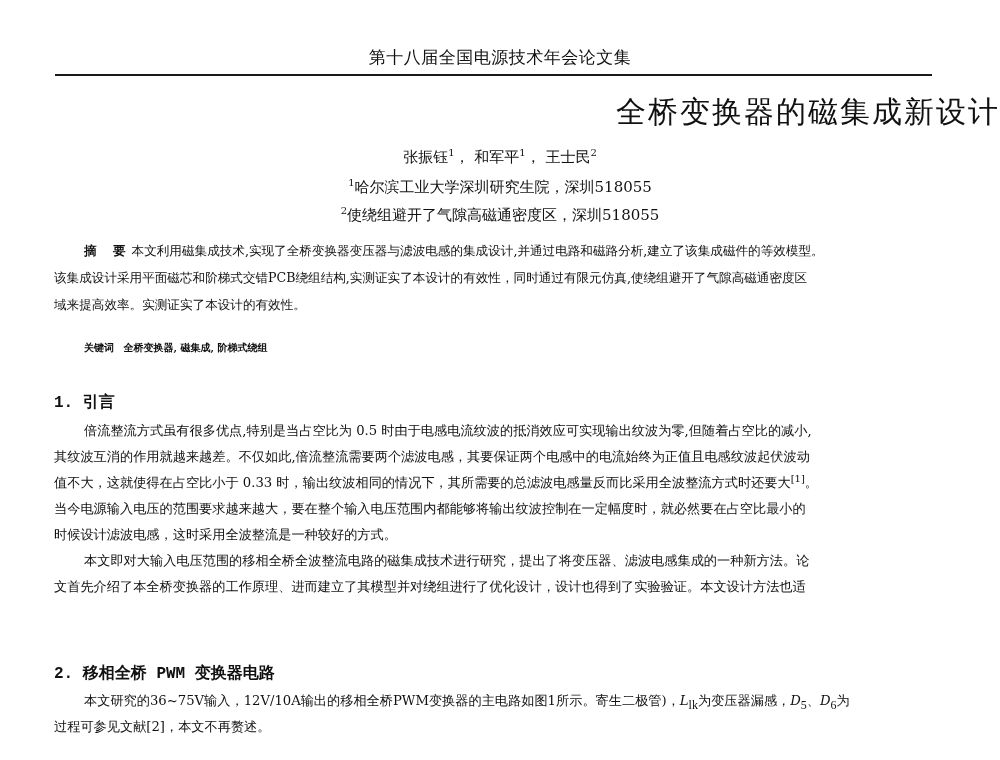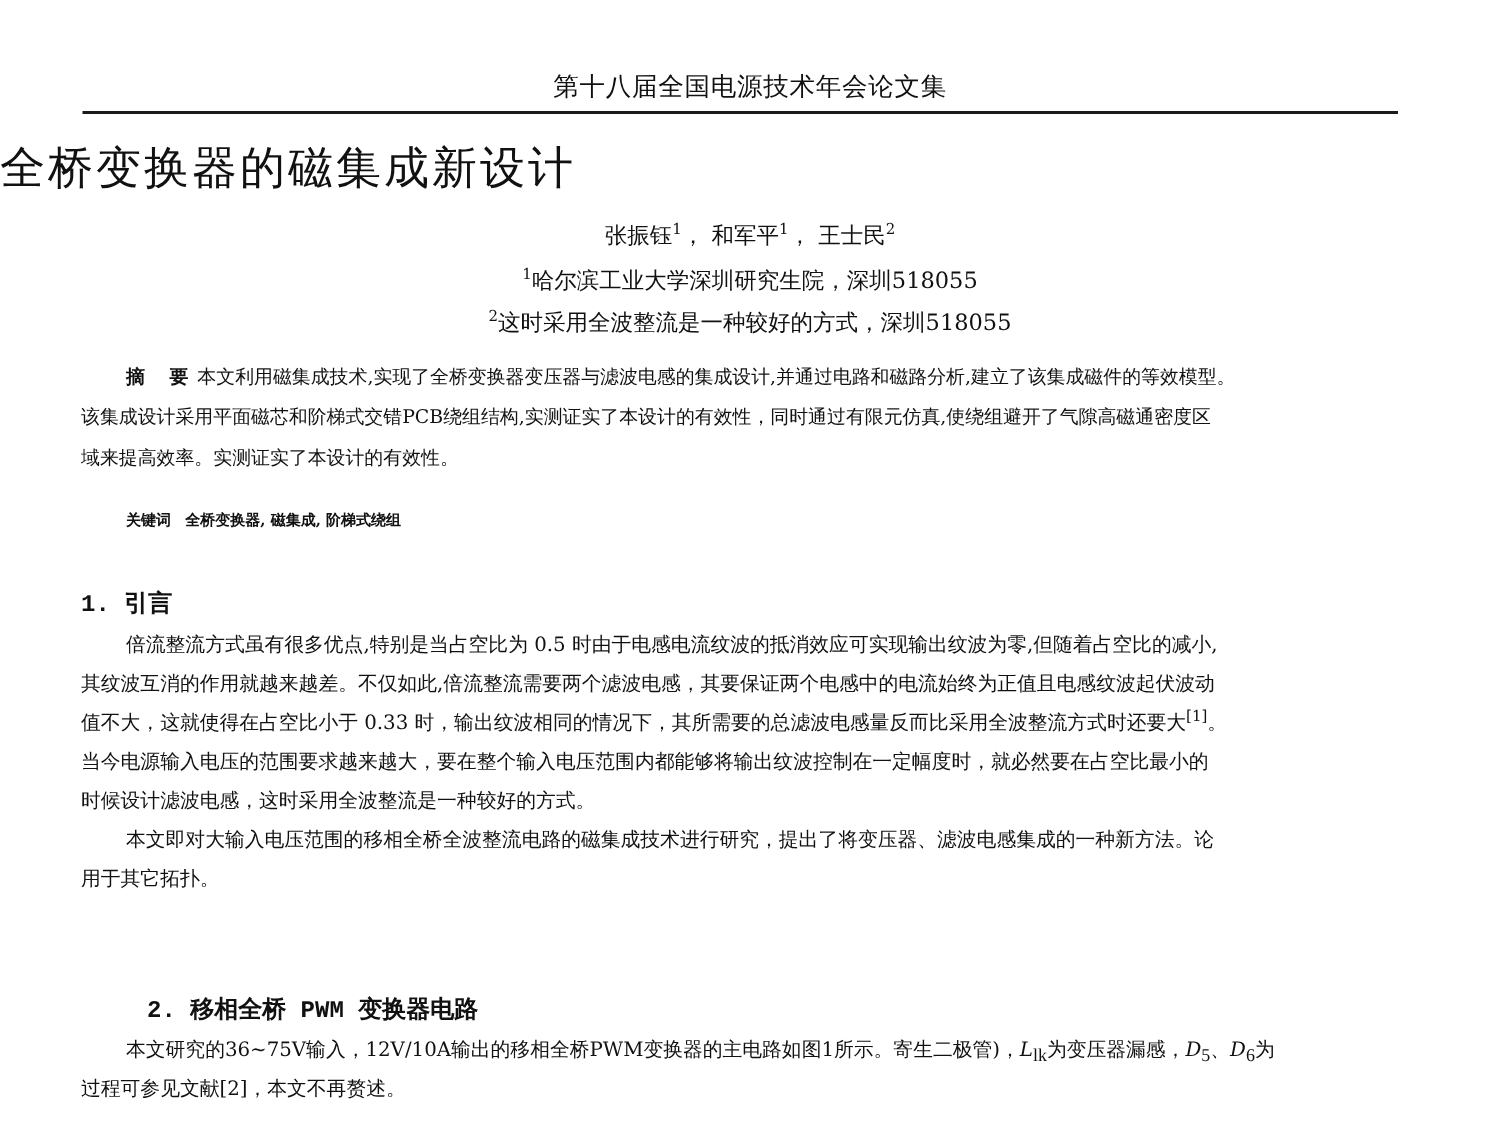--- a/index.html
+++ b/index.html
@@ -14,21 +14,21 @@
     position: absolute; left: 0; width: 1000px; top: 46px;
     text-align: center; font-family: "DejaVu Sans", "Liberation Sans", sans-serif;
     font-size: 17px; letter-spacing: 0.5px;
   }
   .head-rule {
     position: absolute; left: 55px; width: 877px; top: 74px;
     border-top: 2px solid #1a1a1a;
   }
   .title {
     position: absolute; left: 0; width: 1000px; top: 92px;
-    text-align: left; font-family: "DejaVu Sans", "Liberation Sans", sans-serif;
+    text-align: right; font-family: "DejaVu Sans", "Liberation Sans", sans-serif;
     font-size: 30px; letter-spacing: 2px;
   }
   .authors, .affil {
     position: absolute; left: 0; width: 1000px; text-align: center;
     font-size: 15px;
   }
   .authors { top: 148px; }
   .affil-1 { top: 178px; }
   .affil-2 { top: 206px; }
   sup { font-size: 10px; vertical-align: super; line-height: 0; }
@@ -42,21 +42,21 @@
   .abstract .lead { font-weight: bold; margin-left: 30px; letter-spacing: 6px; }
   .keywords { top: 335px; font-size: 10px; font-weight: bold; padding-left: 30px; }
   .keywords .lead { margin-right: 6px; }
 
   .heading {
     position: absolute; left: 54px;
     font-family: Liberation Mono, monospace;
     font-size: 16px; font-weight: bold;
   }
   .h1 { top: 392px; }
-  .h2 { top: 663px; margin-left: 44px; }
+  .h2 { top: 663px; }
 
   .para { text-indent: 30px; }
   .s1 { top: 418px; }
   .s1b { top: 548px; }
   .s2 { top: 688px; }
   .line { display: block; white-space: nowrap; }
   i { font-style: italic; }
 </style>
 </head>
 <body>
@@ -71,21 +71,21 @@
   <div class="authors">
     <span>张振钰</span><sup>1</sup><span>，</span>
     <span>和军平</span><sup>1</sup><span>，</span>
     <span>王士民</span><sup>2</sup>
   </div>
 
   <div class="affil affil-1">
     <sup>1</sup><span>哈尔滨工业大学深圳研究生院，深圳518055</span>
   </div>
   <div class="affil affil-2">
-    <sup>2</sup><span>这时采用全波整流是一种较好的方式，深圳518055</span>
+    <sup>2</sup><span>使绕组避开了气隙高磁通密度区，深圳518055</span>
   </div>
 
   <div class="block abstract">
     <span class="line"><span class="lead">摘 要</span><span>本文利用磁集成技术,实现了全桥变换器变压器与滤波电感的集成设计,并通过电路和磁路分析,建立了该集成磁件的等效模型。</span></span>
     <span class="line">该集成设计采用平面磁芯和阶梯式交错PCB绕组结构,实测证实了本设计的有效性，同时通过有限元仿真,使绕组避开了气隙高磁通密度区</span>
     <span class="line">域来提高效率。实测证实了本设计的有效性。</span>
   </div>
 
   <div class="block keywords">
     <span class="lead">关键词</span>
@@ -97,21 +97,21 @@
   <div class="block s1">
     <span class="line para">倍流整流方式虽有很多优点,特别是当占空比为 0.5 时由于电感电流纹波的抵消效应可实现输出纹波为零,但随着占空比的减小,</span>
     <span class="line">其纹波互消的作用就越来越差。不仅如此,倍流整流需要两个滤波电感，其要保证两个电感中的电流始终为正值且电感纹波起伏波动</span>
     <span class="line"><span>值不大，这就使得在占空比小于 0.33 时，输出纹波相同的情况下，其所需要的总滤波电感量反而比采用全波整流方式时还要大</span><sup>[1]</sup><span>。</span></span>
     <span class="line">当今电源输入电压的范围要求越来越大，要在整个输入电压范围内都能够将输出纹波控制在一定幅度时，就必然要在占空比最小的</span>
     <span class="line">时候设计滤波电感，这时采用全波整流是一种较好的方式。</span>
   </div>
 
   <div class="block s1b">
     <span class="line para">本文即对大输入电压范围的移相全桥全波整流电路的磁集成技术进行研究，提出了将变压器、滤波电感集成的一种新方法。论</span>
-    <span class="line">用于其它拓扑。</span>
+    <span class="line">文首先介绍了本全桥变换器的工作原理、进而建立了其模型并对绕组进行了优化设计，设计也得到了实验验证。本文设计方法也适</span>
   </div>
 
   <div class="heading h2">2. 移相全桥 PWM 变换器电路</div>
 
   <div class="block s2">
     <span class="line para"><span>本文研究的36~75V输入，12V/10A输出的移相全桥PWM变换器的主电路如图1所示。寄生二极管)，</span><i>L</i><sub>lk</sub><span>为变压器漏感，</span><i>D</i><sub>5</sub><span>、</span><i>D</i><sub>6</sub><span>为</span></span>
     <span class="line">过程可参见文献[2]，本文不再赘述。</span>
   </div>
 
 </div>

